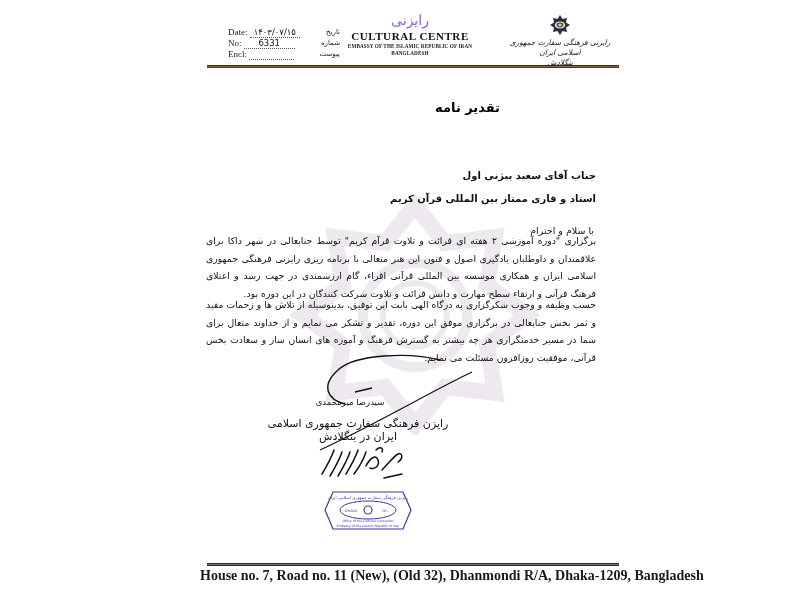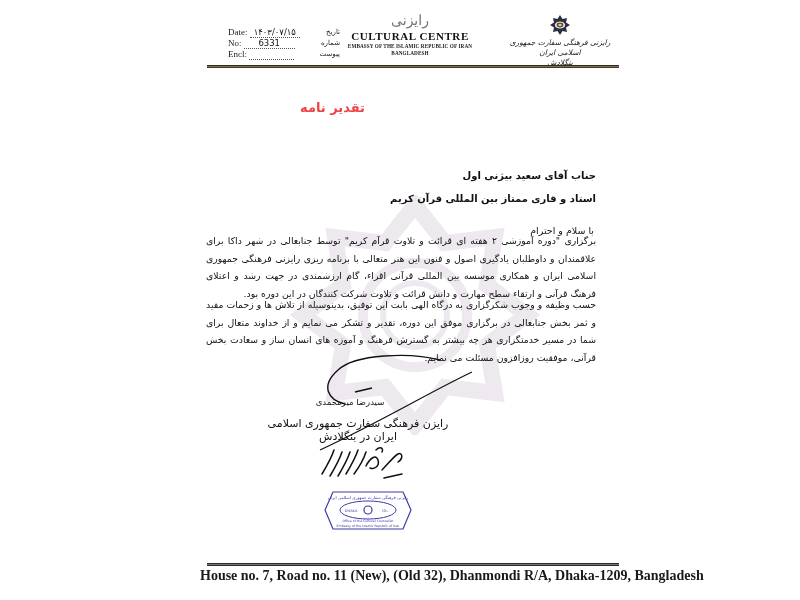--- a/index.html
+++ b/index.html
@@ -60,21 +60,21 @@
     .centre-block {
       position: absolute;
       left: 345px; top: 12px;
       width: 130px;
       text-align: center;
     }
     .centre-calligraphy {
       font-family: "DejaVu Serif", serif;
       font-size: 14px;
       line-height: 16px;
-      color: #737373;
+      color: #8b5cf6;
       direction: rtl;
     }
     .centre-title {
       font-family: "Liberation Serif", serif;
       font-weight: bold;
       font-size: 11px;
       letter-spacing: 0.6px;
       line-height: 13px;
       margin-top: 2px;
       color: #111;
@@ -124,25 +124,25 @@
       opacity: 0.13;
       pointer-events: none;
     }
     .watermark svg { width: 100%; height: 100%; }
 
     
     .title {
       position: absolute;
       left: 300px; top: 100px;
       width: 200px;
-      text-align: left;
+      text-align: right;
       font-weight: bold;
       font-size: 13px;
       direction: rtl;
-      color: #ef4444;
+      color: #000000;
     }
     .addressee {
       position: absolute;
       right: 204px; top: 164px;
       width: 400px;
       direction: rtl;
       font-weight: bold;
       font-size: 10px;
       line-height: 23px;
       color: #111;

